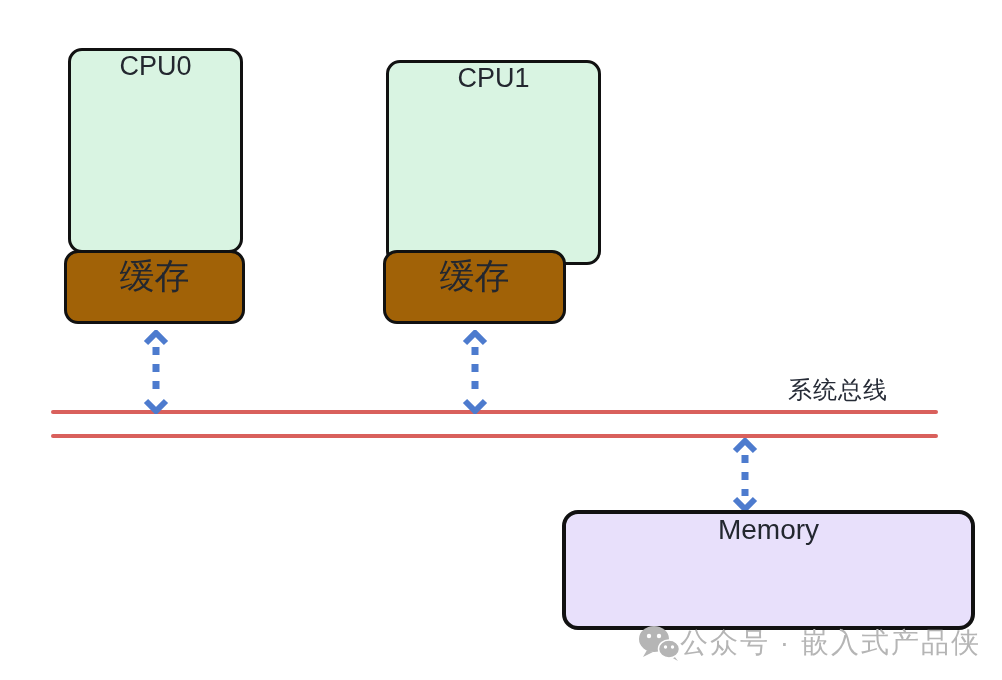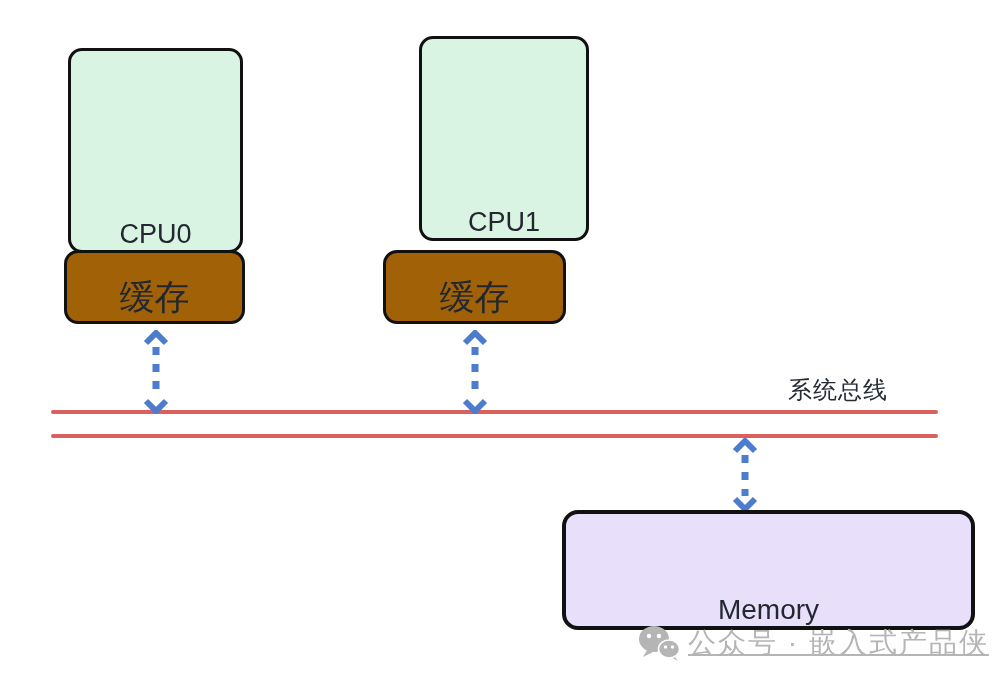--- a/index.html
+++ b/index.html
@@ -13,42 +13,42 @@
     width: 1002px;
     height: 680px;
     background: #ffffff;
     overflow: hidden;
   }
   .node {
     position: absolute;
     box-sizing: border-box;
     border: 3px solid #111111;
     display: flex;
-    align-items: flex-end;
+    align-items: flex-start;
     justify-content: center;
     color: #23272f;
   }
   .cpu-box {
     background: #d9f4e2;
     border-radius: 14px;
     font-size: 27px;
   }
   .cache-box {
     background: #a16207;
     border-radius: 14px;
     font-size: 35px;
   }
   .memory-box {
     background: #e8e0fb;
     border-radius: 16px;
     border-width: 4px;
     font-size: 28px;
   }
   #cpu0 { left: 68px;  top: 48px;  width: 175px; height: 205px; }
-  #cpu1 { left: 386px; top: 36px;  width: 170px; height: 205px; margin-left: 33px; }
+  #cpu1 { left: 386px; top: 60px;  width: 215px; height: 205px; }
   #cache0 { left: 64px;  top: 250px; width: 181px; height: 74px; }
   #cache1 { left: 383px; top: 250px; width: 183px; height: 74px; }
   #memory { left: 538px; top: 510px; width: 413px; height: 120px; margin-left: 24px; }
 
   .bus-line {
     position: absolute;
     left: 51px;
     width: 887px;
     height: 4px;
     background: #d9605c;
@@ -73,23 +73,22 @@
   #arrow-cache0-bus { left: 140px; top: 330px; }
   #arrow-cache1-bus { left: 459px; top: 330px; }
   #arrow-bus-memory { left: 729px; top: 438px; }
 
   .watermark {
     position: absolute;
     left: 638px;
     top: 624px;
     display: flex;
     align-items: center;
-    gap: 8px;
+    gap: 0;
     color: #b5b5b5;
-    text-decoration: underline;
   }
   .watermark-text {
     font-size: 28px;
     letter-spacing: 2px;
     white-space: nowrap;
   }
 </style>
 </head>
 <body>
 

